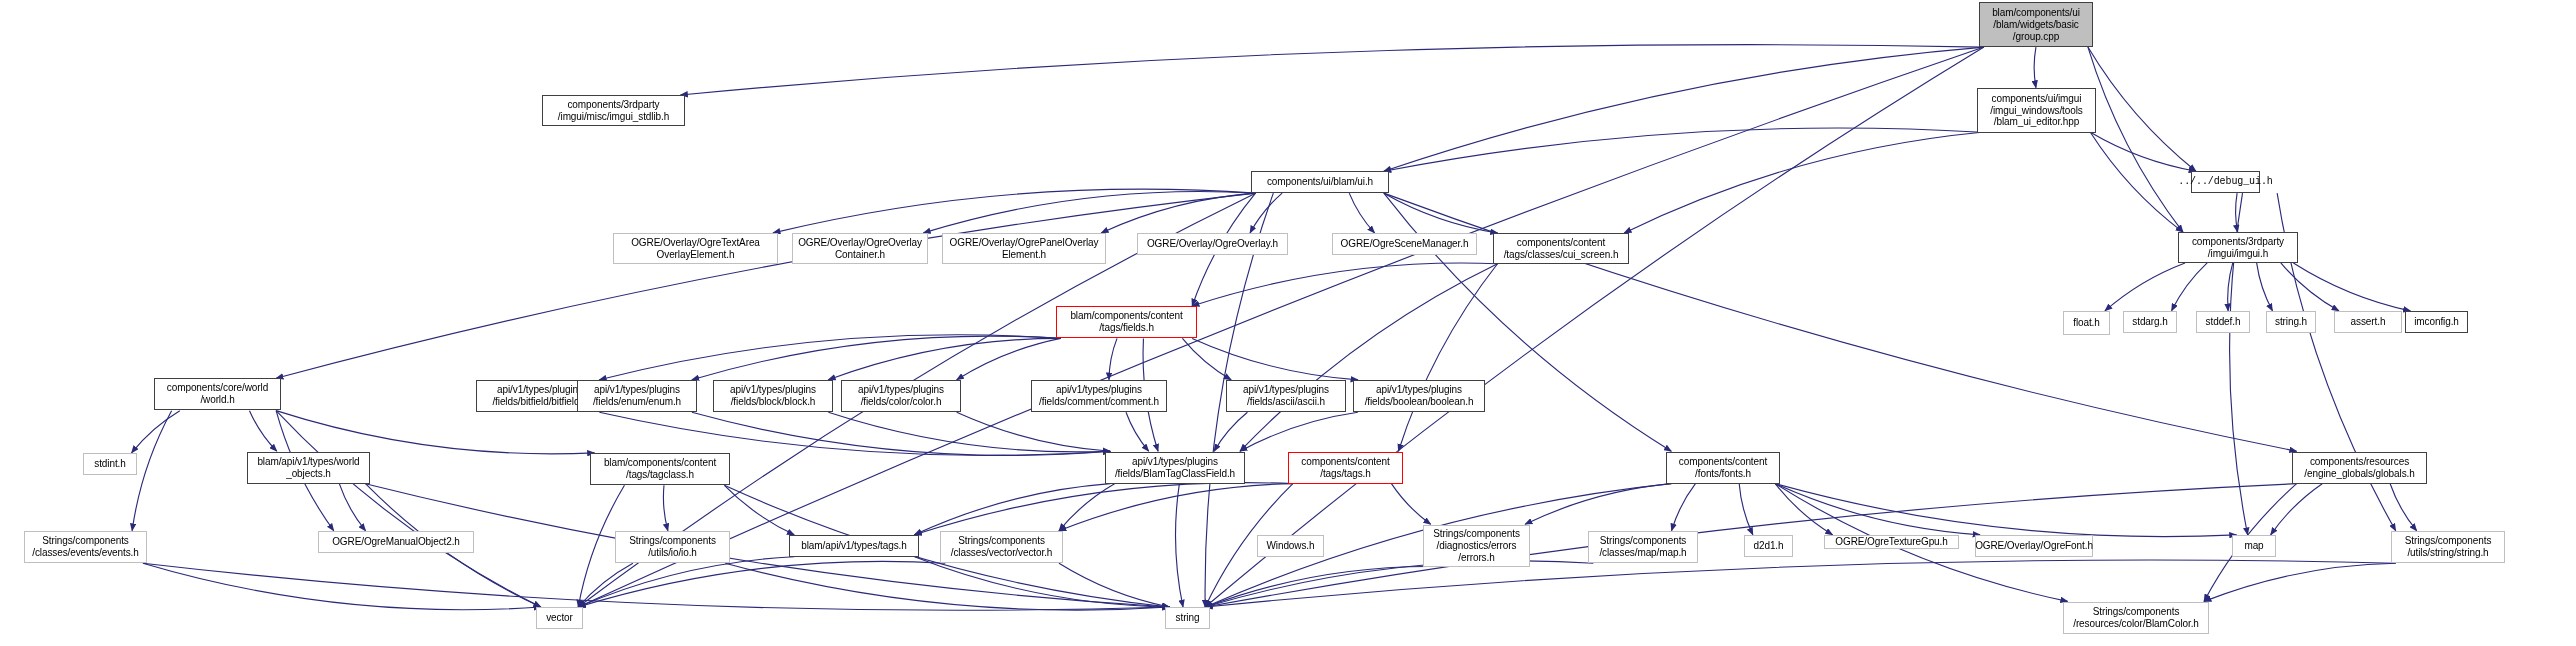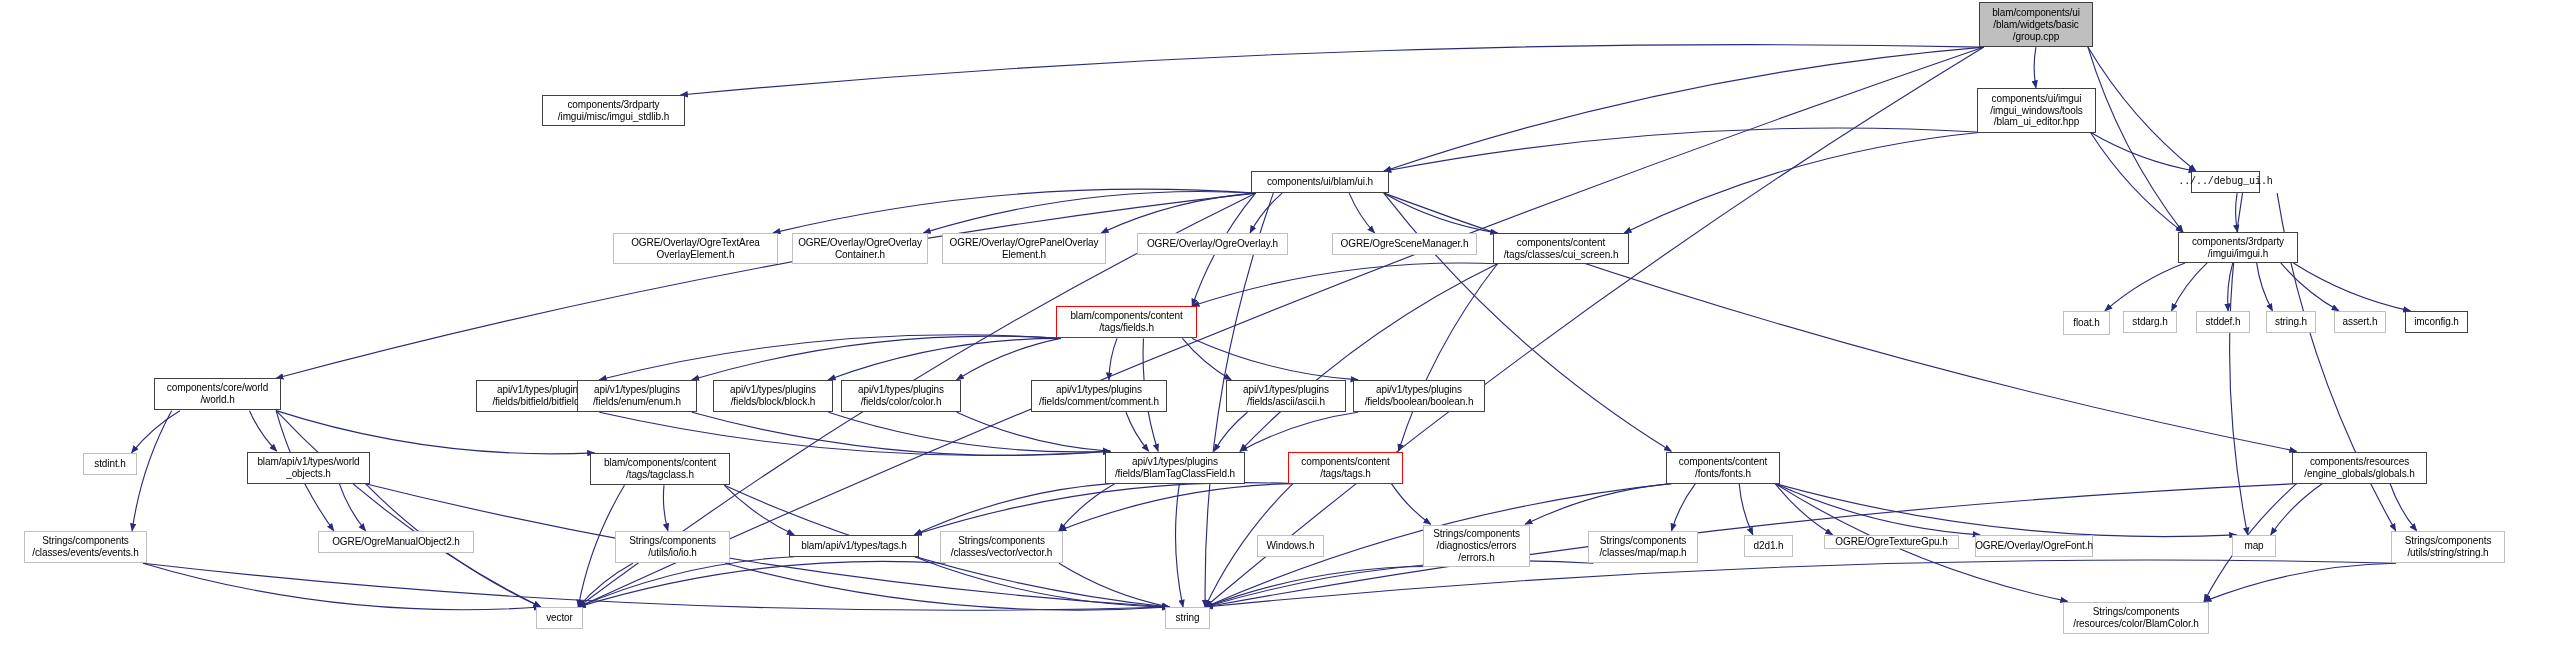--- a/index.html
+++ b/index.html
@@ -161,21 +161,21 @@
     <div class="node " style="left: 1137px; top: 233px; width: 151px; height: 22px;">OGRE/Overlay/OgreOverlay.h</div>
     <div class="node " style="left: 1332px; top: 233px; width: 145px; height: 22px;">OGRE/OgreSceneManager.h</div>
     <div class="node solid" style="left: 1493px; top: 233px; width: 136px; height: 31px;">components/content
 /tags/classes/cui_screen.h</div>
     <div class="node red" style="left: 1056px; top: 306px; width: 141px; height: 32px;">blam/components/content
 /tags/fields.h</div>
     <div class="node " style="left: 2063px; top: 311px; width: 47px; height: 24px;">float.h</div>
     <div class="node " style="left: 2123px; top: 311px; width: 54px; height: 22px;">stdarg.h</div>
     <div class="node " style="left: 2196px; top: 311px; width: 54px; height: 22px;">stddef.h</div>
     <div class="node " style="left: 2266px; top: 311px; width: 50px; height: 22px;">string.h</div>
-    <div class="node " style="left: 2334px; top: 311px; width: 52px; height: 22px;">assert.h</div>
+    <div class="node " style="left: 2334px; top: 311px; width: 68px; height: 22px;">assert.h</div>
     <div class="node solid" style="left: 2405px; top: 311px; width: 63px; height: 22px;">imconfig.h</div>
     <div class="node solid" style="left: 154px; top: 378px; width: 127px; height: 32px;">components/core/world
 /world.h</div>
     <div class="node solid" style="left: 476px; top: 380px; width: 128px; height: 32px;">api/v1/types/plugins
 /fields/bitfield/bitfield.h</div>
     <div class="node solid" style="left: 577px; top: 380px; width: 120px; height: 32px;">api/v1/types/plugins
 /fields/enum/enum.h</div>
     <div class="node solid" style="left: 713px; top: 380px; width: 120px; height: 32px;">api/v1/types/plugins
 /fields/block/block.h</div>
     <div class="node solid" style="left: 841px; top: 380px; width: 120px; height: 32px;">api/v1/types/plugins

